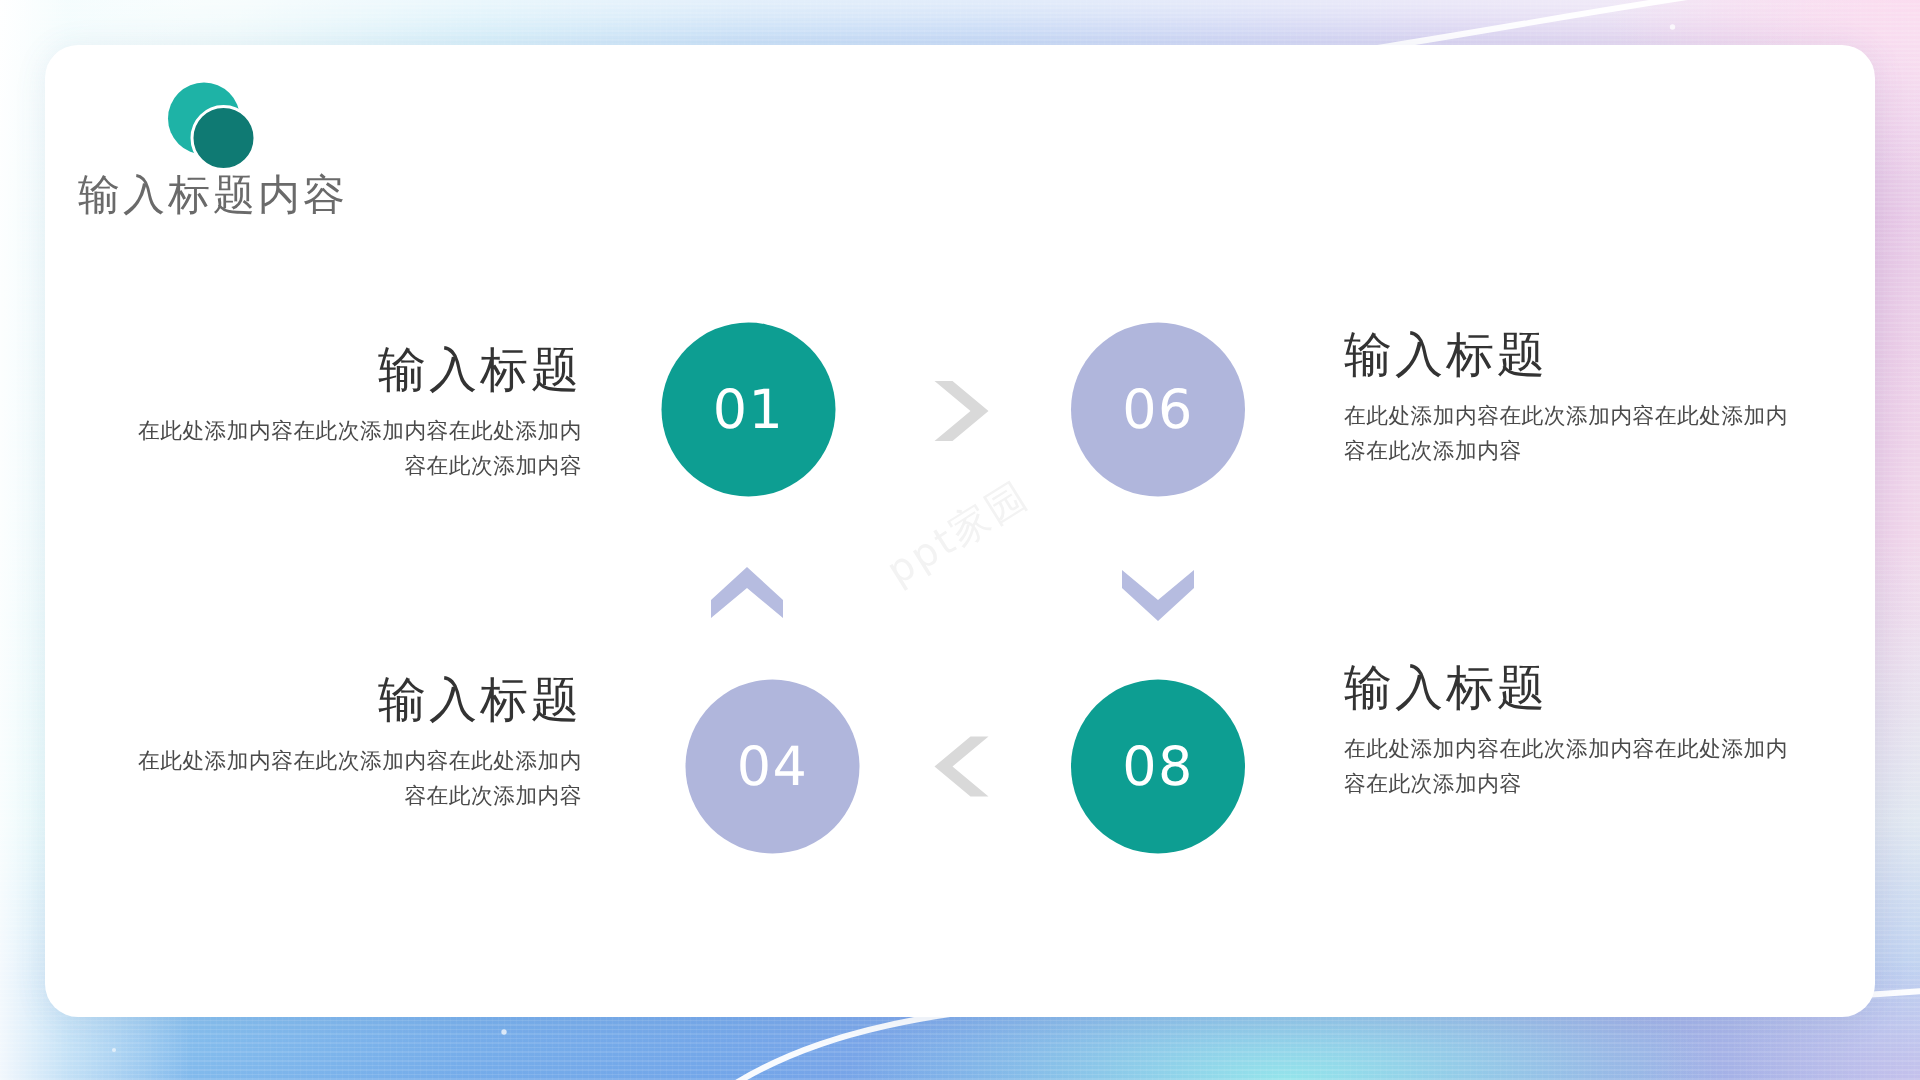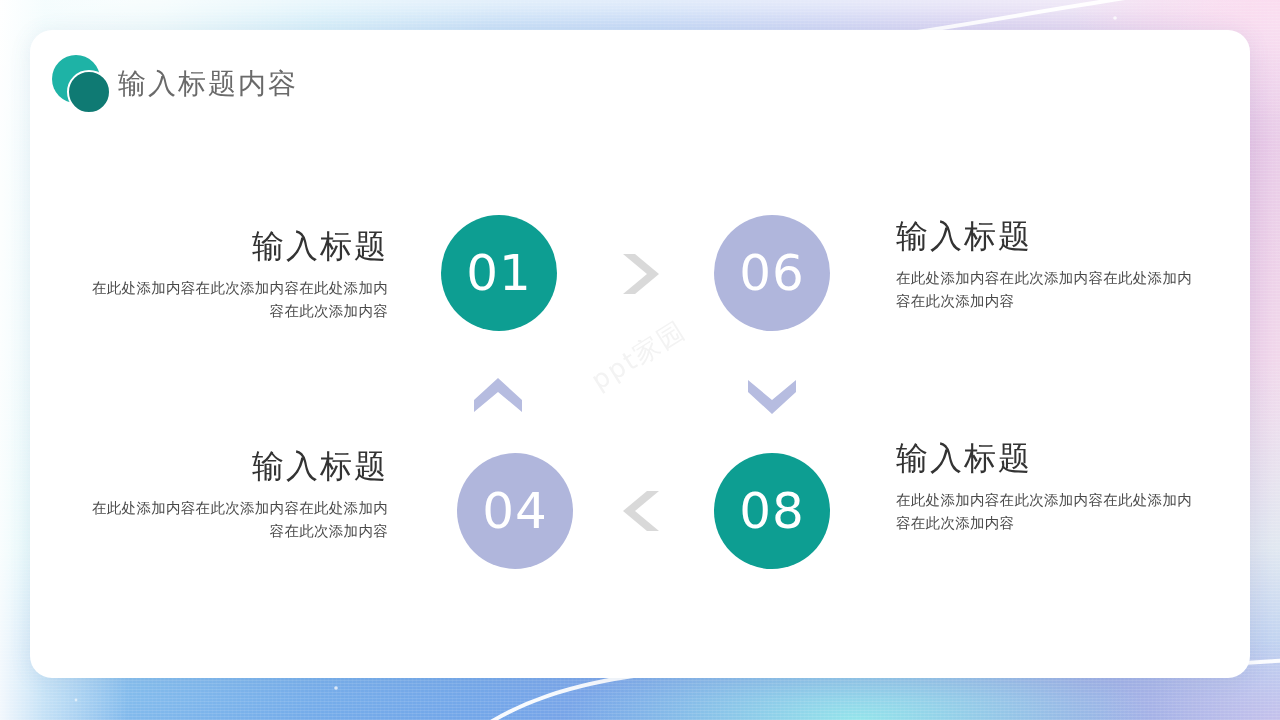--- a/index.html
+++ b/index.html
@@ -80,42 +80,42 @@
 
   
   .card{
     position:absolute; left:30px; top:30px; width:1220px; height:648px;
     background:#ffffff; border-radius:22px;
     box-shadow:0 2px 22px rgba(90,110,160,.10);
     overflow:hidden;
   }
 
   
-  .header{ position:absolute; left:16px; top:22px; display:flex; align-items:center; }
+  .header{ position:absolute; left:16px; top:22px; display:flex; align-items:center;flex-direction:column; }
   .logo{ position:relative; width:66px; height:64px; }
   .logo .c-back{
     position:absolute; left:6px; top:3px; width:48px; height:48px;
     border-radius:50%; background:#1EB3A6;
   }
   .logo .c-front{
     position:absolute; left:21px; top:18px; width:44px; height:44px;
     border-radius:50%; background:#0F7A73; border:2px solid #ffffff;
   }
   .page-title{
     font-size:28px; color:#6a6a6a; letter-spacing:2px; font-weight:400;
     line-height:1; margin-left:6px; white-space:nowrap;
   }
 
   
   .diagram{ position:absolute; left:0; top:0; width:1220px; height:648px; }
 
   .num-circle{
     position:absolute; width:116px; height:116px; border-radius:50%;
     display:flex; align-items:center; justify-content:center;
-    color:#ffffff; font-size:50px; font-weight:400; letter-spacing:1px;
+    color:#ffffff; font-size:36px; font-weight:400; letter-spacing:1px;
     font-family:"DejaVu Sans","Liberation Sans",sans-serif;
   }
   .c01{ left:411px; top:185px; background:#0D9E92; }
   .c02{ left:684px; top:185px; background:#B0B6DC; }
   .c03{ left:684px; top:423px; background:#0D9E92; }
   .c04{ left:427px; top:423px; background:#B0B6DC; }
 
   .textblock{ position:absolute; width:300px; }
   .textblock .t-head{
     font-size:32px; color:#333333; letter-spacing:2px; line-height:1.25;

